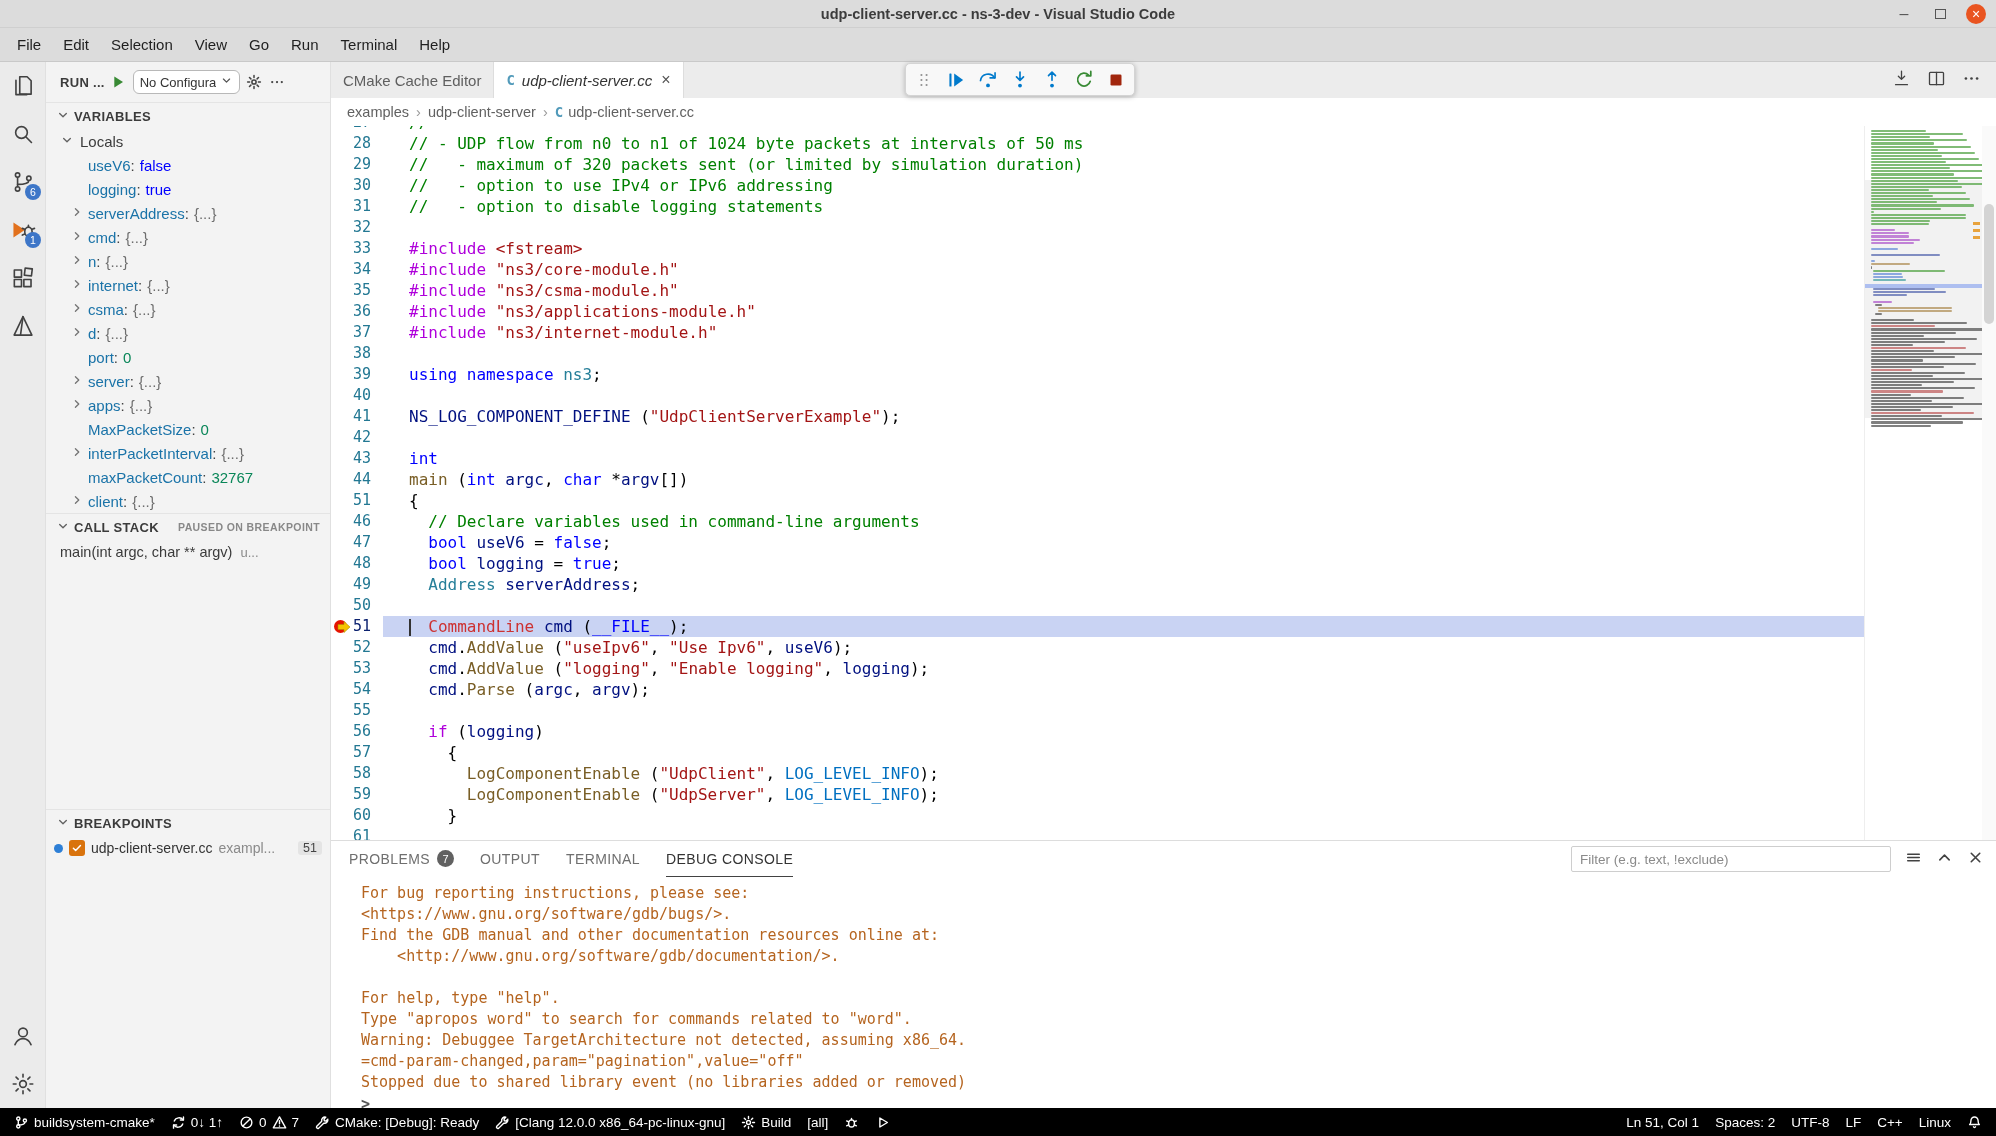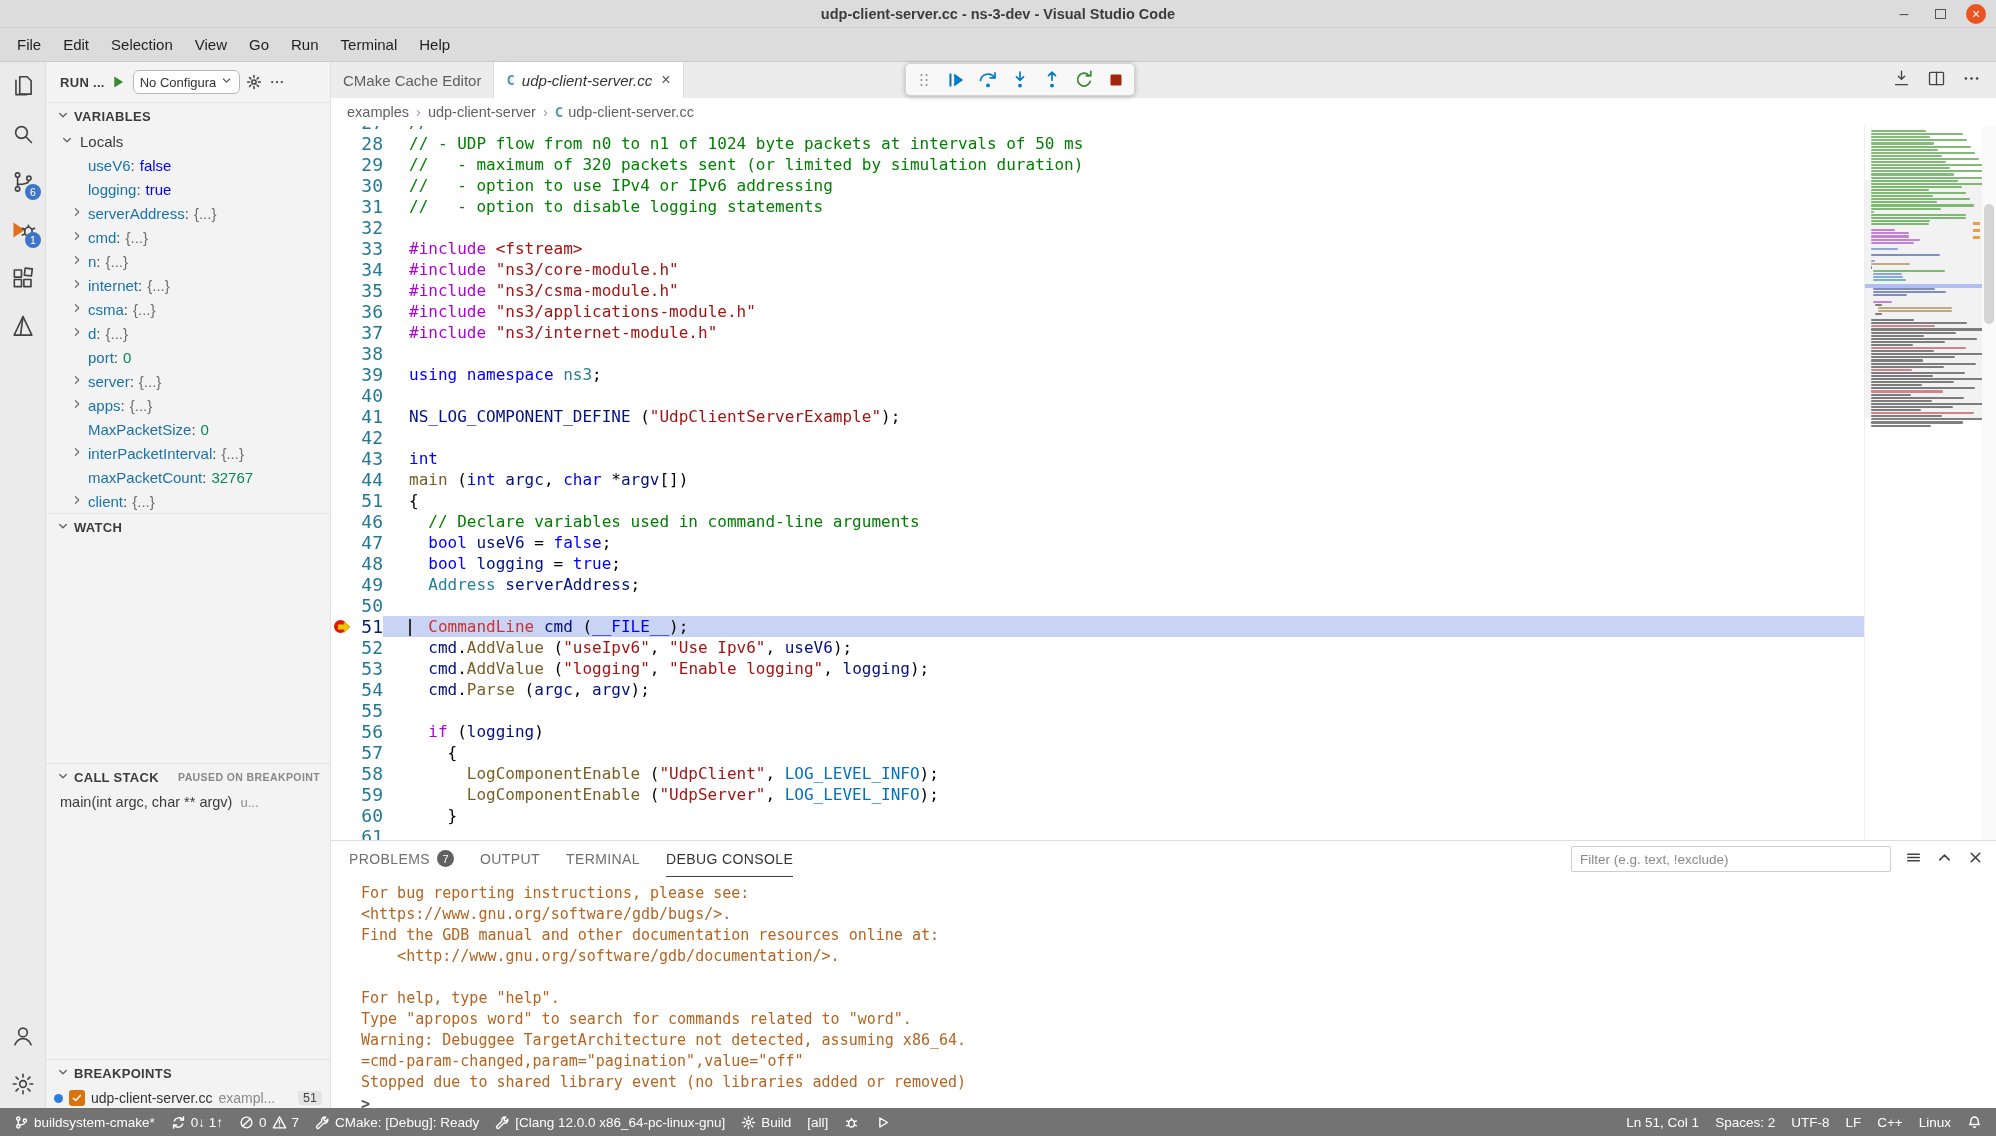--- a/index.html
+++ b/index.html
@@ -72,21 +72,21 @@
   .debug-toolbar{position:absolute;left:574px;top:1px;height:33px;background:#f8f8f8;border:1px solid #d4d4d4;border-radius:5px;box-shadow:0 1px 5px rgba(0,0,0,.25);display:flex;align-items:center;padding:0 6px;gap:8px;z-index:9;}
   .dtb-btn{display:flex;align-items:center;justify-content:center;width:24px;height:24px;}
   .breadcrumbs{height:28px;background:#fff;display:flex;align-items:center;padding-left:16px;font-size:14.5px;color:#616161;gap:7px;}
   .crumb-sep{color:#9a9a9a;}
   .crumb{display:flex;align-items:center;gap:5px;}
 
   .editor{height:714px;background:#fff;position:relative;overflow:hidden;}
   .codelines{position:absolute;left:0;top:-14px;right:132px;}
   .crow{display:flex;height:21px;line-height:21px;font-family:"DejaVu Sans Mono",monospace;font-size:16px;white-space:pre;}
   .gut{width:22px;flex:0 0 auto;position:relative;}
-  .lnum{width:30px;flex:0 0 auto;text-align:right;color:#237893;font-size:18px;}
+  .lnum{width:30px;flex:0 0 auto;color:#237893;font-size:15px;}
   .crow.cur .lnum{color:#0b216f;}
   .ctext{flex:1;padding-left:26px;overflow:hidden;}
   .caret{display:inline-block;width:2px;height:17px;background:#333;vertical-align:middle;margin-right:-2px;}
   .bp-hit{position:absolute;left:3px;top:3px;width:18px;height:15px;}
   .bp-dot{position:absolute;left:0;top:1px;width:13px;height:13px;border-radius:50%;background:#e51400;}
   .bp-arrow{position:absolute;left:2px;top:0;}
 
   .minimap{position:absolute;top:0;bottom:0;right:14px;width:118px;background:#fff;border-left:1px solid #eee;overflow:hidden;}
   .mmbar{position:absolute;height:2.2px;border-radius:1px;}
   .mm-region{position:absolute;left:0;right:0;top:54px;height:238px;background:rgba(0,0,0,0.05);}
@@ -108,21 +108,21 @@
   .console{flex:1;overflow:hidden;padding:6px 0 0 30px;font-family:"DejaVu Sans Mono",monospace;font-size:15px;display:flex;flex-direction:column;}
   .cline{height:21px;line-height:21px;white-space:pre;}
   .cprompt{margin-top:auto;height:22px;line-height:22px;color:#555;font-weight:bold;}
 
   
   .statusbar{height:28px;display:flex;align-items:center;justify-content:space-between;color:#fff;font-size:13.5px;padding:0 6px;}
   .sb-side{display:flex;align-items:center;height:100%;}
   .sb-item{display:flex;align-items:center;gap:5px;padding:0 8px;height:100%;white-space:nowrap;}
   .sb-item svg{flex:0 0 auto;}
 </style>
-<style>.tk-c{color:#008000}.tk-p{color:#af00db}.tk-s{color:#a31515}.tk-k{color:#0000ff}.tk-t{color:#267f99}.tk-f{color:#795e26}.tk-v{color:#001080}.tk-m{color:#0070c1}.tk-r{color:#cd3131}.tk-x{color:#af00db}.tk-d{color:#000000}.statusbar{background:#737373}.crow.cur .ctext{background:#c9d3f3}.console .cline{color:#b5641f}.ab-item .badge{background:#3d76c8}.bp-dot{background:#e51400}</style></head>
+<style>.tk-c{color:#008000}.tk-p{color:#af00db}.tk-s{color:#a31515}.tk-k{color:#0000ff}.tk-t{color:#267f99}.tk-f{color:#795e26}.tk-v{color:#001080}.tk-m{color:#0070c1}.tk-r{color:#cd3131}.tk-x{color:#af00db}.tk-d{color:#000000}.statusbar{background:#000000}.crow.cur .ctext{background:#c9d3f3}.console .cline{color:#b5641f}.ab-item .badge{background:#3d76c8}.bp-dot{background:#e51400}</style></head>
 <body>
 
 <div class="titlebar">
   <div class="title">udp-client-server.cc - ns-3-dev - Visual Studio Code</div>
   <div class="win-controls">
     <span class="wc min">–</span>
     <span class="wc max">
         <span class="maxbox"></span>
       </span>
     <span class="wc close">×</span>
@@ -351,28 +351,20 @@
             <span class="chev"><svg width="14" height="14" viewBox="0 0 16 16" fill="none" stroke="#747474" stroke-width="1.5" stroke-linecap="round" stroke-linejoin="round">
                 <path d="M6.2 4.2L10 8l-3.8 3.8"></path>
               </svg></span>
             <span class="vname">client</span>
             <span class="vcolon">:</span>
             <span class="val-obj">{...}</span>
           </div>
         </div>
     </div>
 
-    <div class="sec sec-watch">
-      <div class="sec-header">
-        <span id="watch-chev"><svg width="14" height="14" viewBox="0 0 16 16" fill="none" stroke="#616161" stroke-width="1.5" stroke-linecap="round" stroke-linejoin="round">
-              <path d="M4.2 6.2L8 10l3.8-3.8"></path>
-            </svg></span>
-        <span>WATCH</span>
-      </div>
-    </div>
 
     <div class="sec sec-stack">
       <div class="sec-header">
         <span id="stack-chev"><svg width="14" height="14" viewBox="0 0 16 16" fill="none" stroke="#616161" stroke-width="1.5" stroke-linecap="round" stroke-linejoin="round">
               <path d="M4.2 6.2L8 10l3.8-3.8"></path>
             </svg></span>
         <span>CALL STACK</span>
         <span class="hstatus">PAUSED ON BREAKPOINT</span>
       </div>
       <div class="frame-row">

